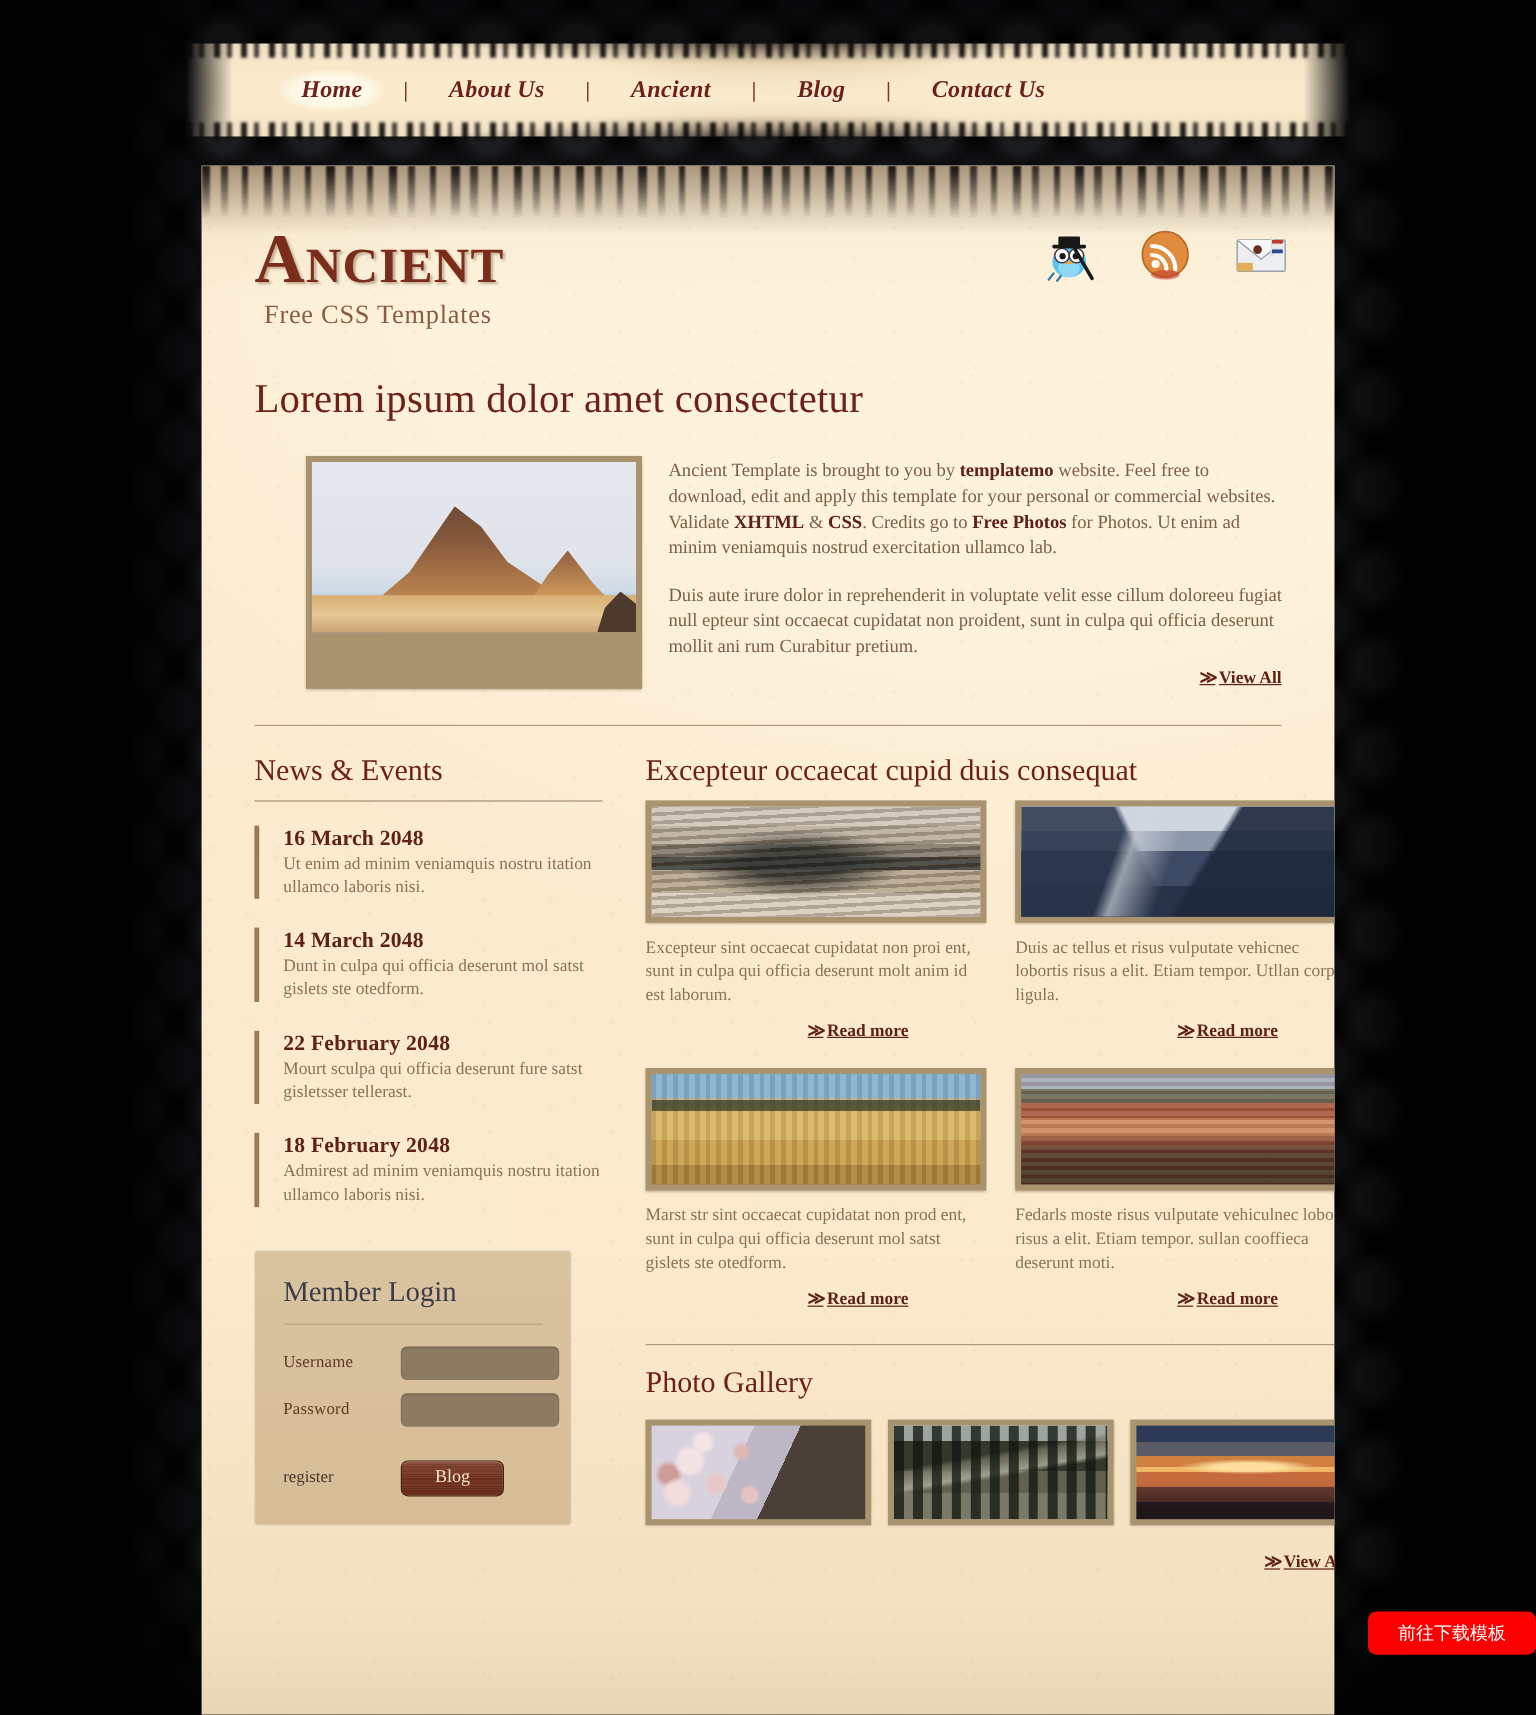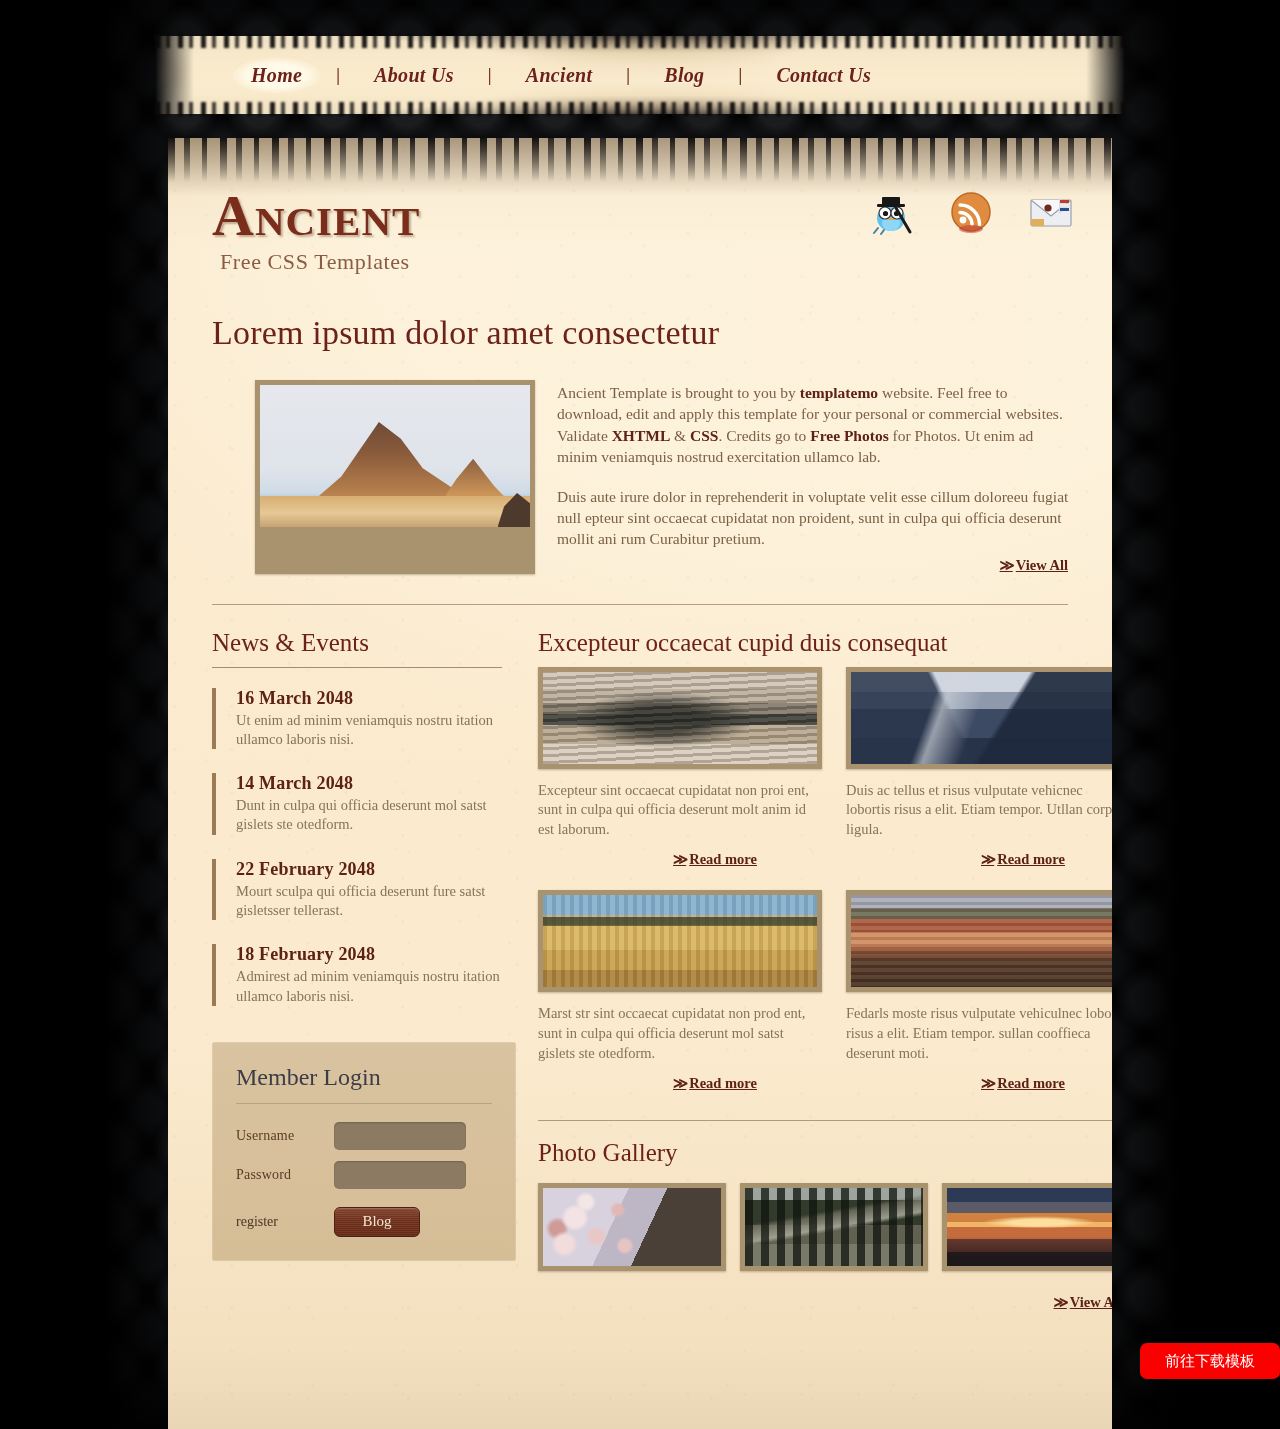--- a/index.html
+++ b/index.html
@@ -232,21 +232,21 @@
     font-size: 18px; font-weight: bold; color: #5d2116;
     letter-spacing: .2px;
   }
   .news-text {
     margin: 0; font-size: 14.5px; line-height: 1.33; color: #8a7258;
   }
 
   
   #login-box {
     margin-top: 36px;
-    width: 304px;
+    width: 264px;
     background: linear-gradient(to bottom, #d9c3a0, #d5bd96);
     border-radius: 3px;
     padding: 22px 24px 24px 24px;
     box-shadow: inset 0 0 0 1px rgba(255,255,255,.15);
   }
   #login-title {
     margin: 0 0 12px 0;
     font-size: 24px; font-weight: normal; color: #3c3c48;
   }
   #login-rule { height: 1px; background: #b9a37f; margin-bottom: 18px; }
@@ -257,21 +257,21 @@
     letter-spacing: .2px;
   }
   .form-input {
     width: 132px; height: 28px;
     background: #8d7a63;
     border: none; border-radius: 5px;
     box-shadow: inset 0 1px 2px rgba(0,0,0,.2);
     font-family: inherit; font-size: 14px; color: #fff;
     padding: 0 8px;
   }
-  #login-btn-row { display: flex; align-items: center; margin-top: 18px; }
+  #login-btn-row { display: flex; align-items: center; margin-top: 28px; }
   #register-link {
     width: 98px; flex: none;
     font-size: 14px; color: #4a3527; text-decoration: none;
   }
   #login-btn {
     width: 86px; height: 30px;
     border: 1px solid #4a2114;
     border-radius: 6px;
     background:
       repeating-linear-gradient(to bottom, rgba(0,0,0,.10) 0 1px, rgba(255,255,255,.04) 1px 2px),

